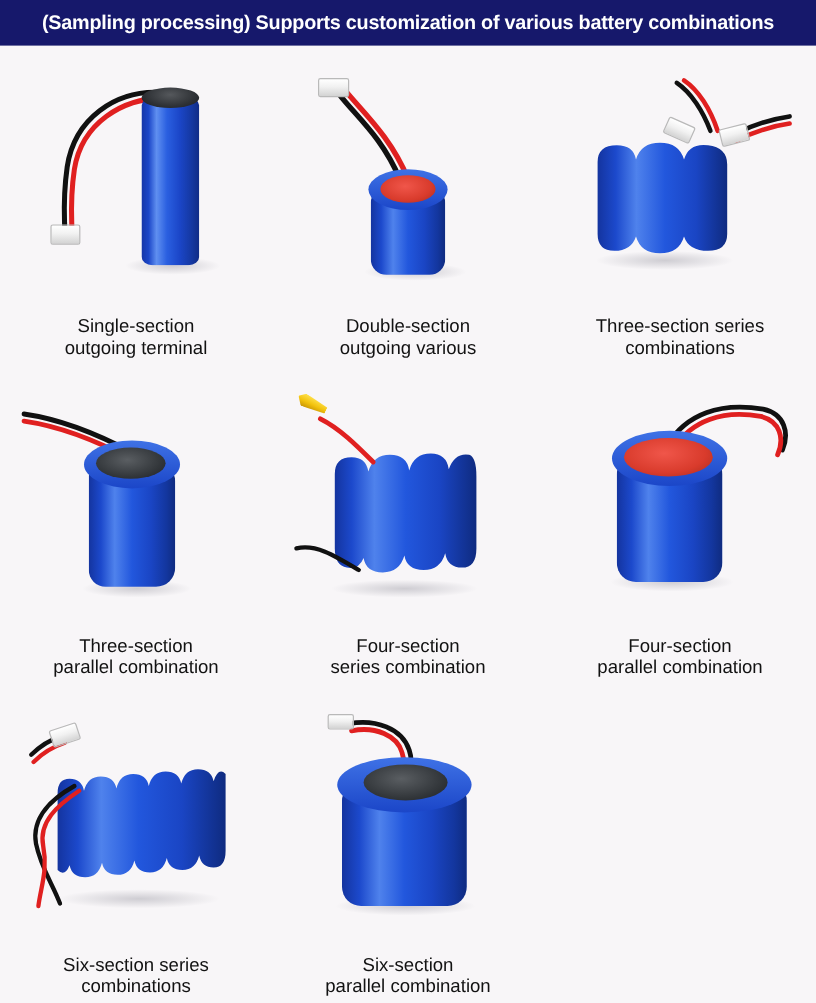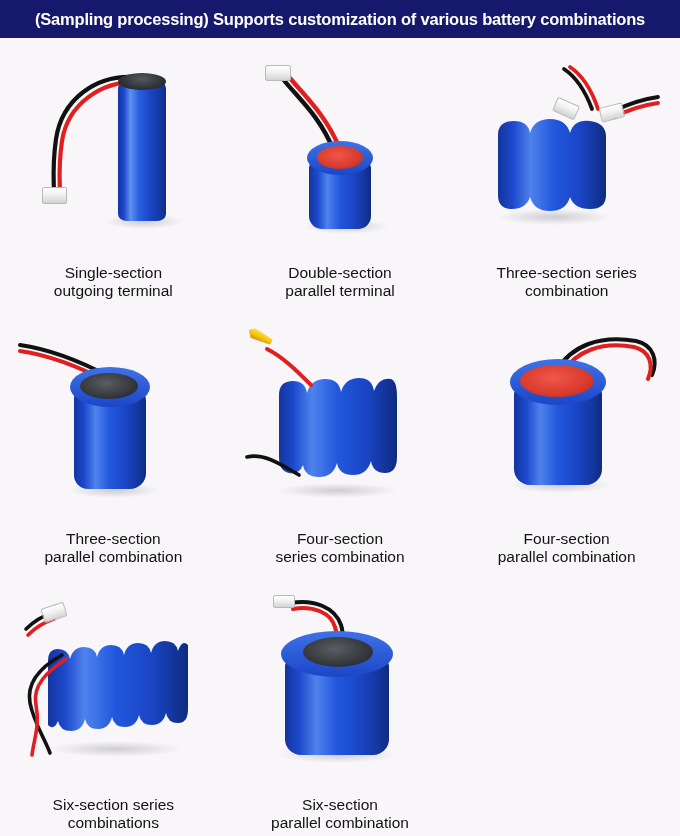--- a/index.html
+++ b/index.html
@@ -166,21 +166,21 @@
               <path d="M22 14 C 37 32, 59 52, 73 86" fill="none" stroke="#e02020" stroke-width="4.4" stroke-linecap="round"></path>
             </svg>
           </div>
           <div class="conn" style="left:20px; top:6px; width:26px; height:16px;"></div>
           <div class="pack" style="left:64px; top:98px; width:62px; height:72px; border-radius:12px 12px 13px 13px;"></div>
           <div class="pack-top top-blue-rim" style="left:62px; top:82px; width:66px; height:34px;"></div>
           <div class="pack-top top-red" style="left:72px; top:87px; width:46px; height:23px;"></div>
         </div>
       </div>
       <div class="caption">Double-section
-parallel terminal</div>
+outgoing various</div>
     </div>
 
     <div class="cell">
       <div class="art">
         <div class="stage">
           <div class="shadow" style="left:24px; top:150px; width:116px; height:16px;"></div>
           <div class="scallop" style="left:22px; top:52px; width:116px; height:104px;">
             <svg viewBox="0 0 116 104" preserveAspectRatio="none">
               <defs>
                 <linearGradient id="g3s" x1="0" y1="0" x2="1" y2="0">
@@ -202,21 +202,21 @@
               <path d="M40 8 C 52 16, 62 32, 68 50" fill="none" stroke="#e02020" stroke-width="3.8" stroke-linecap="round"></path>
               <path d="M84 52 C 100 44, 114 40, 128 38" fill="none" stroke="#111111" stroke-width="3.8" stroke-linecap="round"></path>
               <path d="M84 58 C 100 50, 114 46, 128 44" fill="none" stroke="#e02020" stroke-width="3.8" stroke-linecap="round"></path>
             </svg>
           </div>
           <div class="conn" style="left:82px; top:42px; width:24px; height:15px; transform:rotate(24deg);"></div>
           <div class="conn" style="left:128px; top:46px; width:24px; height:15px; transform:rotate(-14deg);"></div>
         </div>
       </div>
       <div class="caption">Three-section series
-combination</div>
+combinations</div>
     </div>
 
     <div class="cell">
       <div class="art">
         <div class="stage">
           <div class="shadow" style="left:50px; top:158px; width:92px; height:15px;"></div>
           <div class="wire" style="left:0px; top:14px; width:110px; height:50px;">
             <svg viewBox="0 0 110 50" preserveAspectRatio="none">
               <path d="M2 6 C 30 10, 62 22, 92 38" fill="none" stroke="#111111" stroke-width="4" stroke-linecap="round"></path>
               <path d="M2 12 C 30 16, 62 28, 92 44" fill="none" stroke="#e02020" stroke-width="4" stroke-linecap="round"></path>

